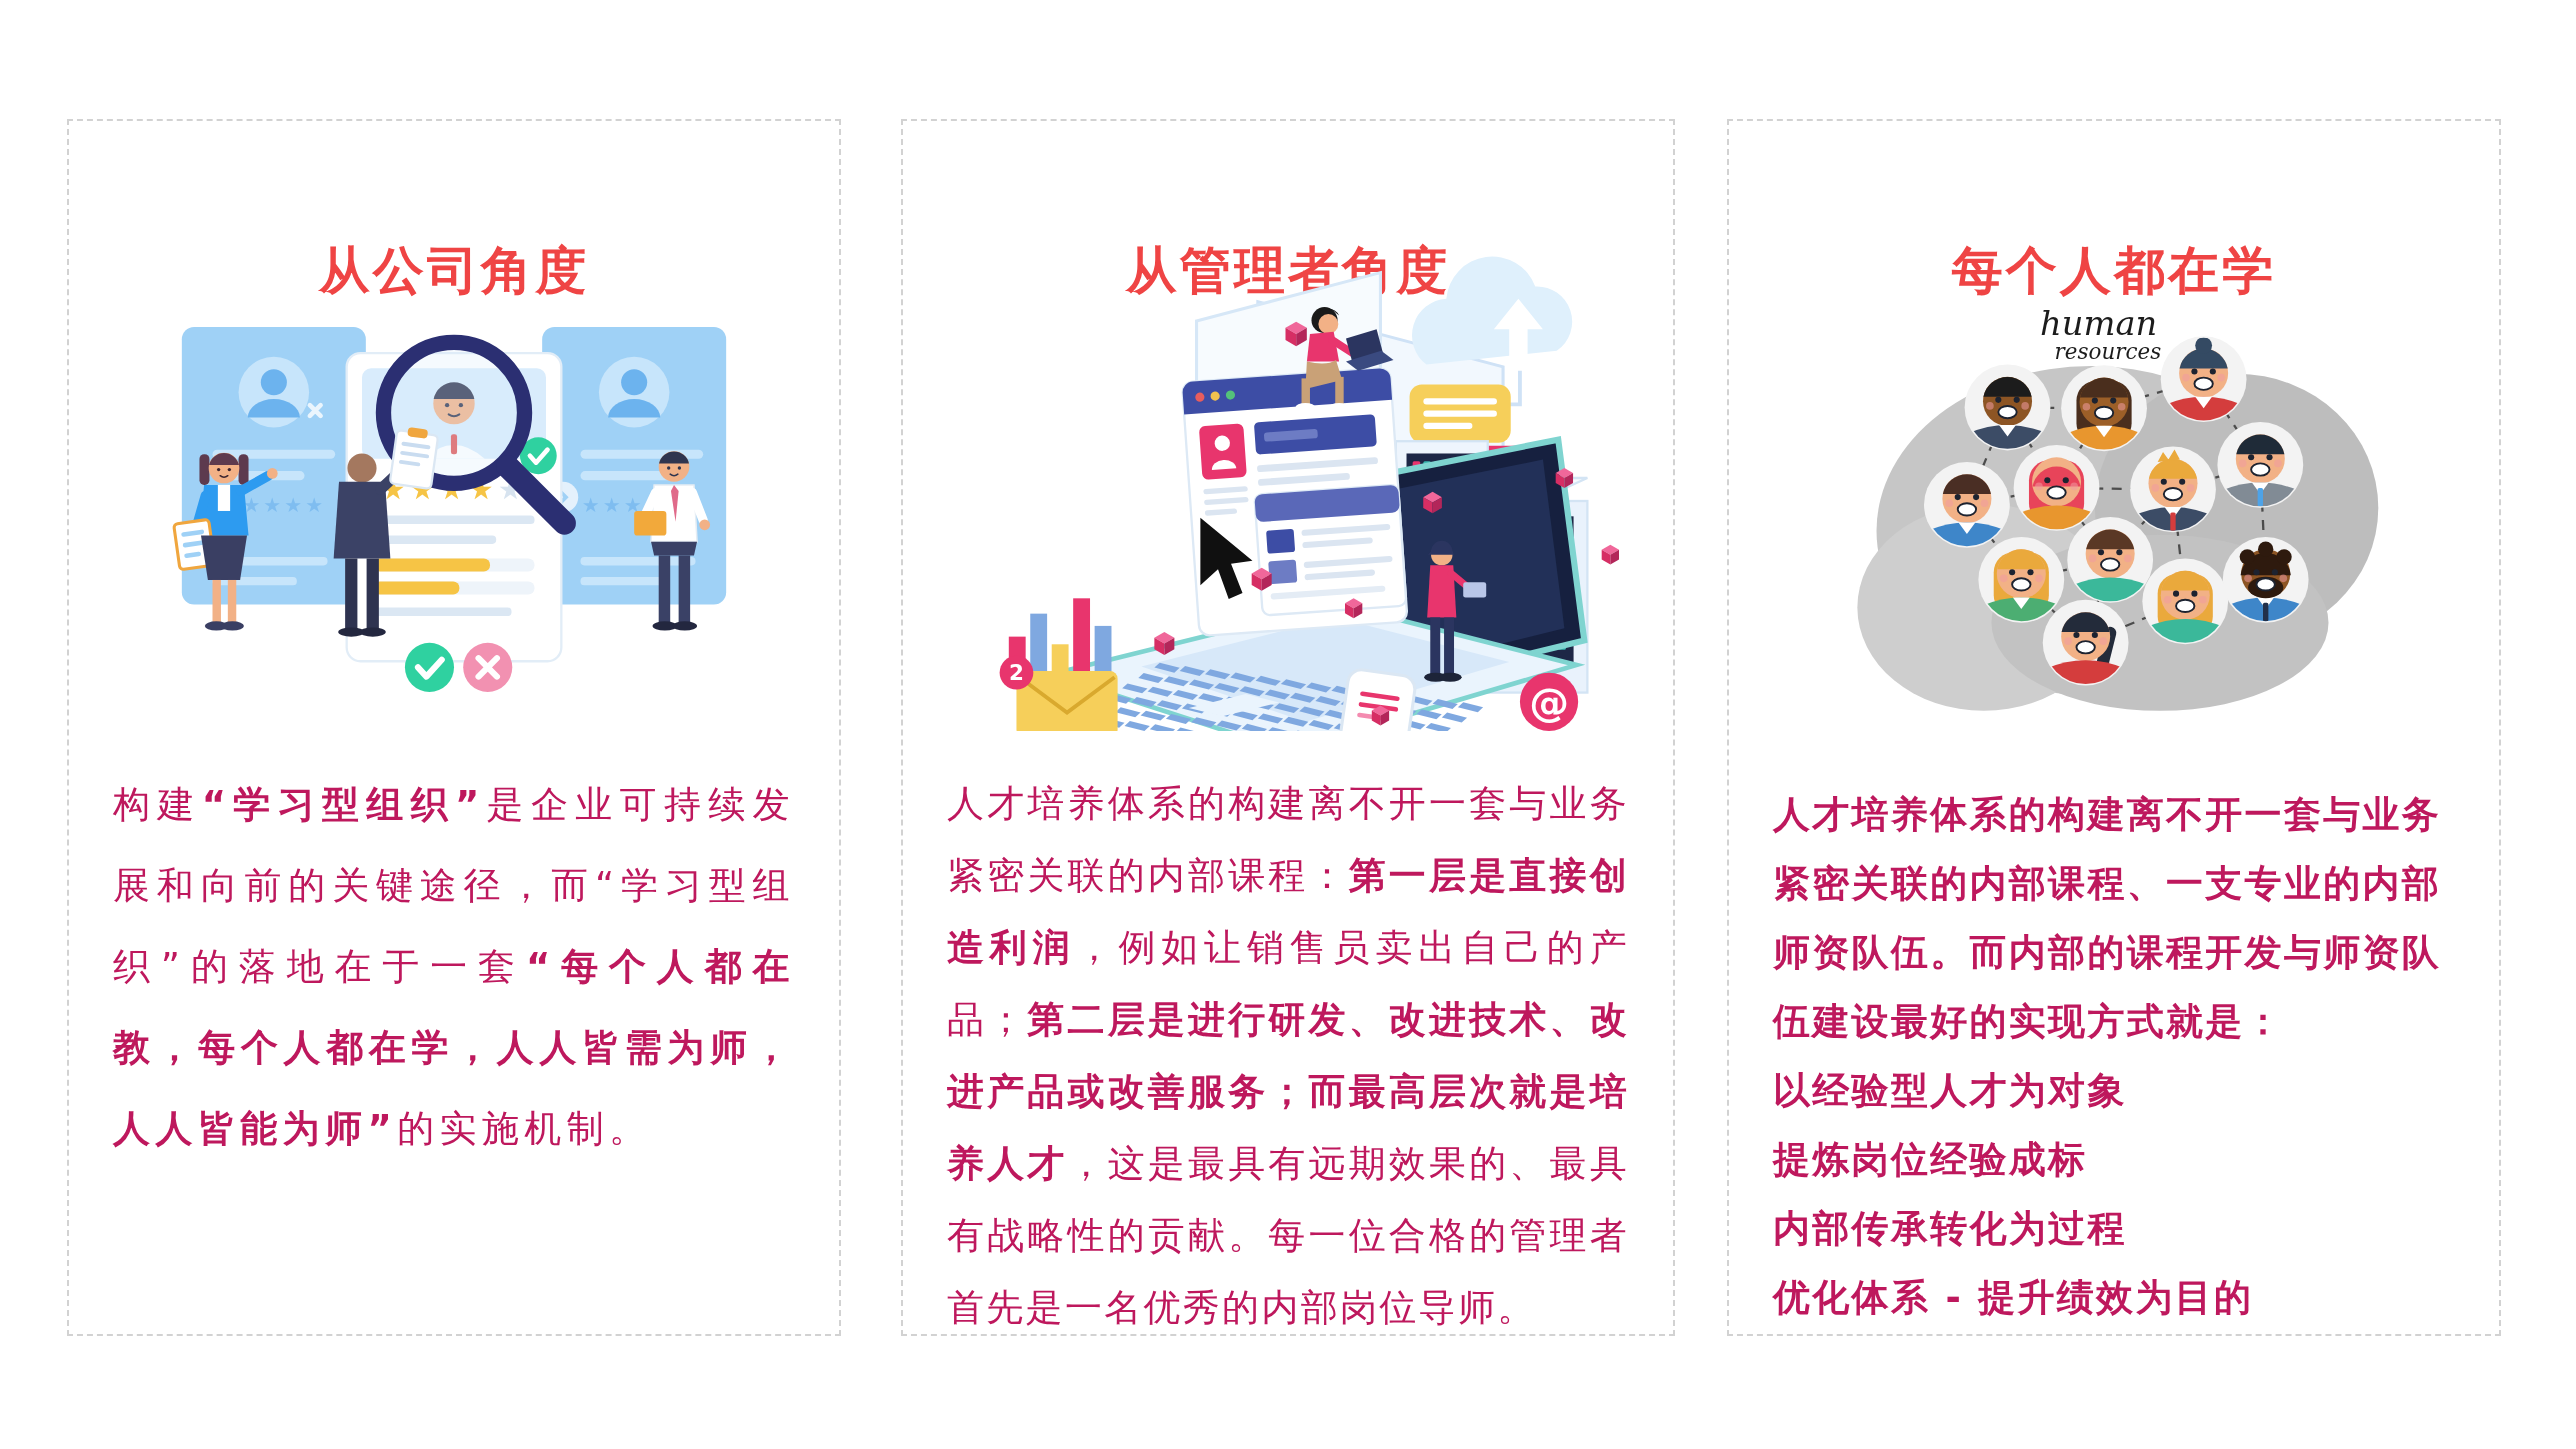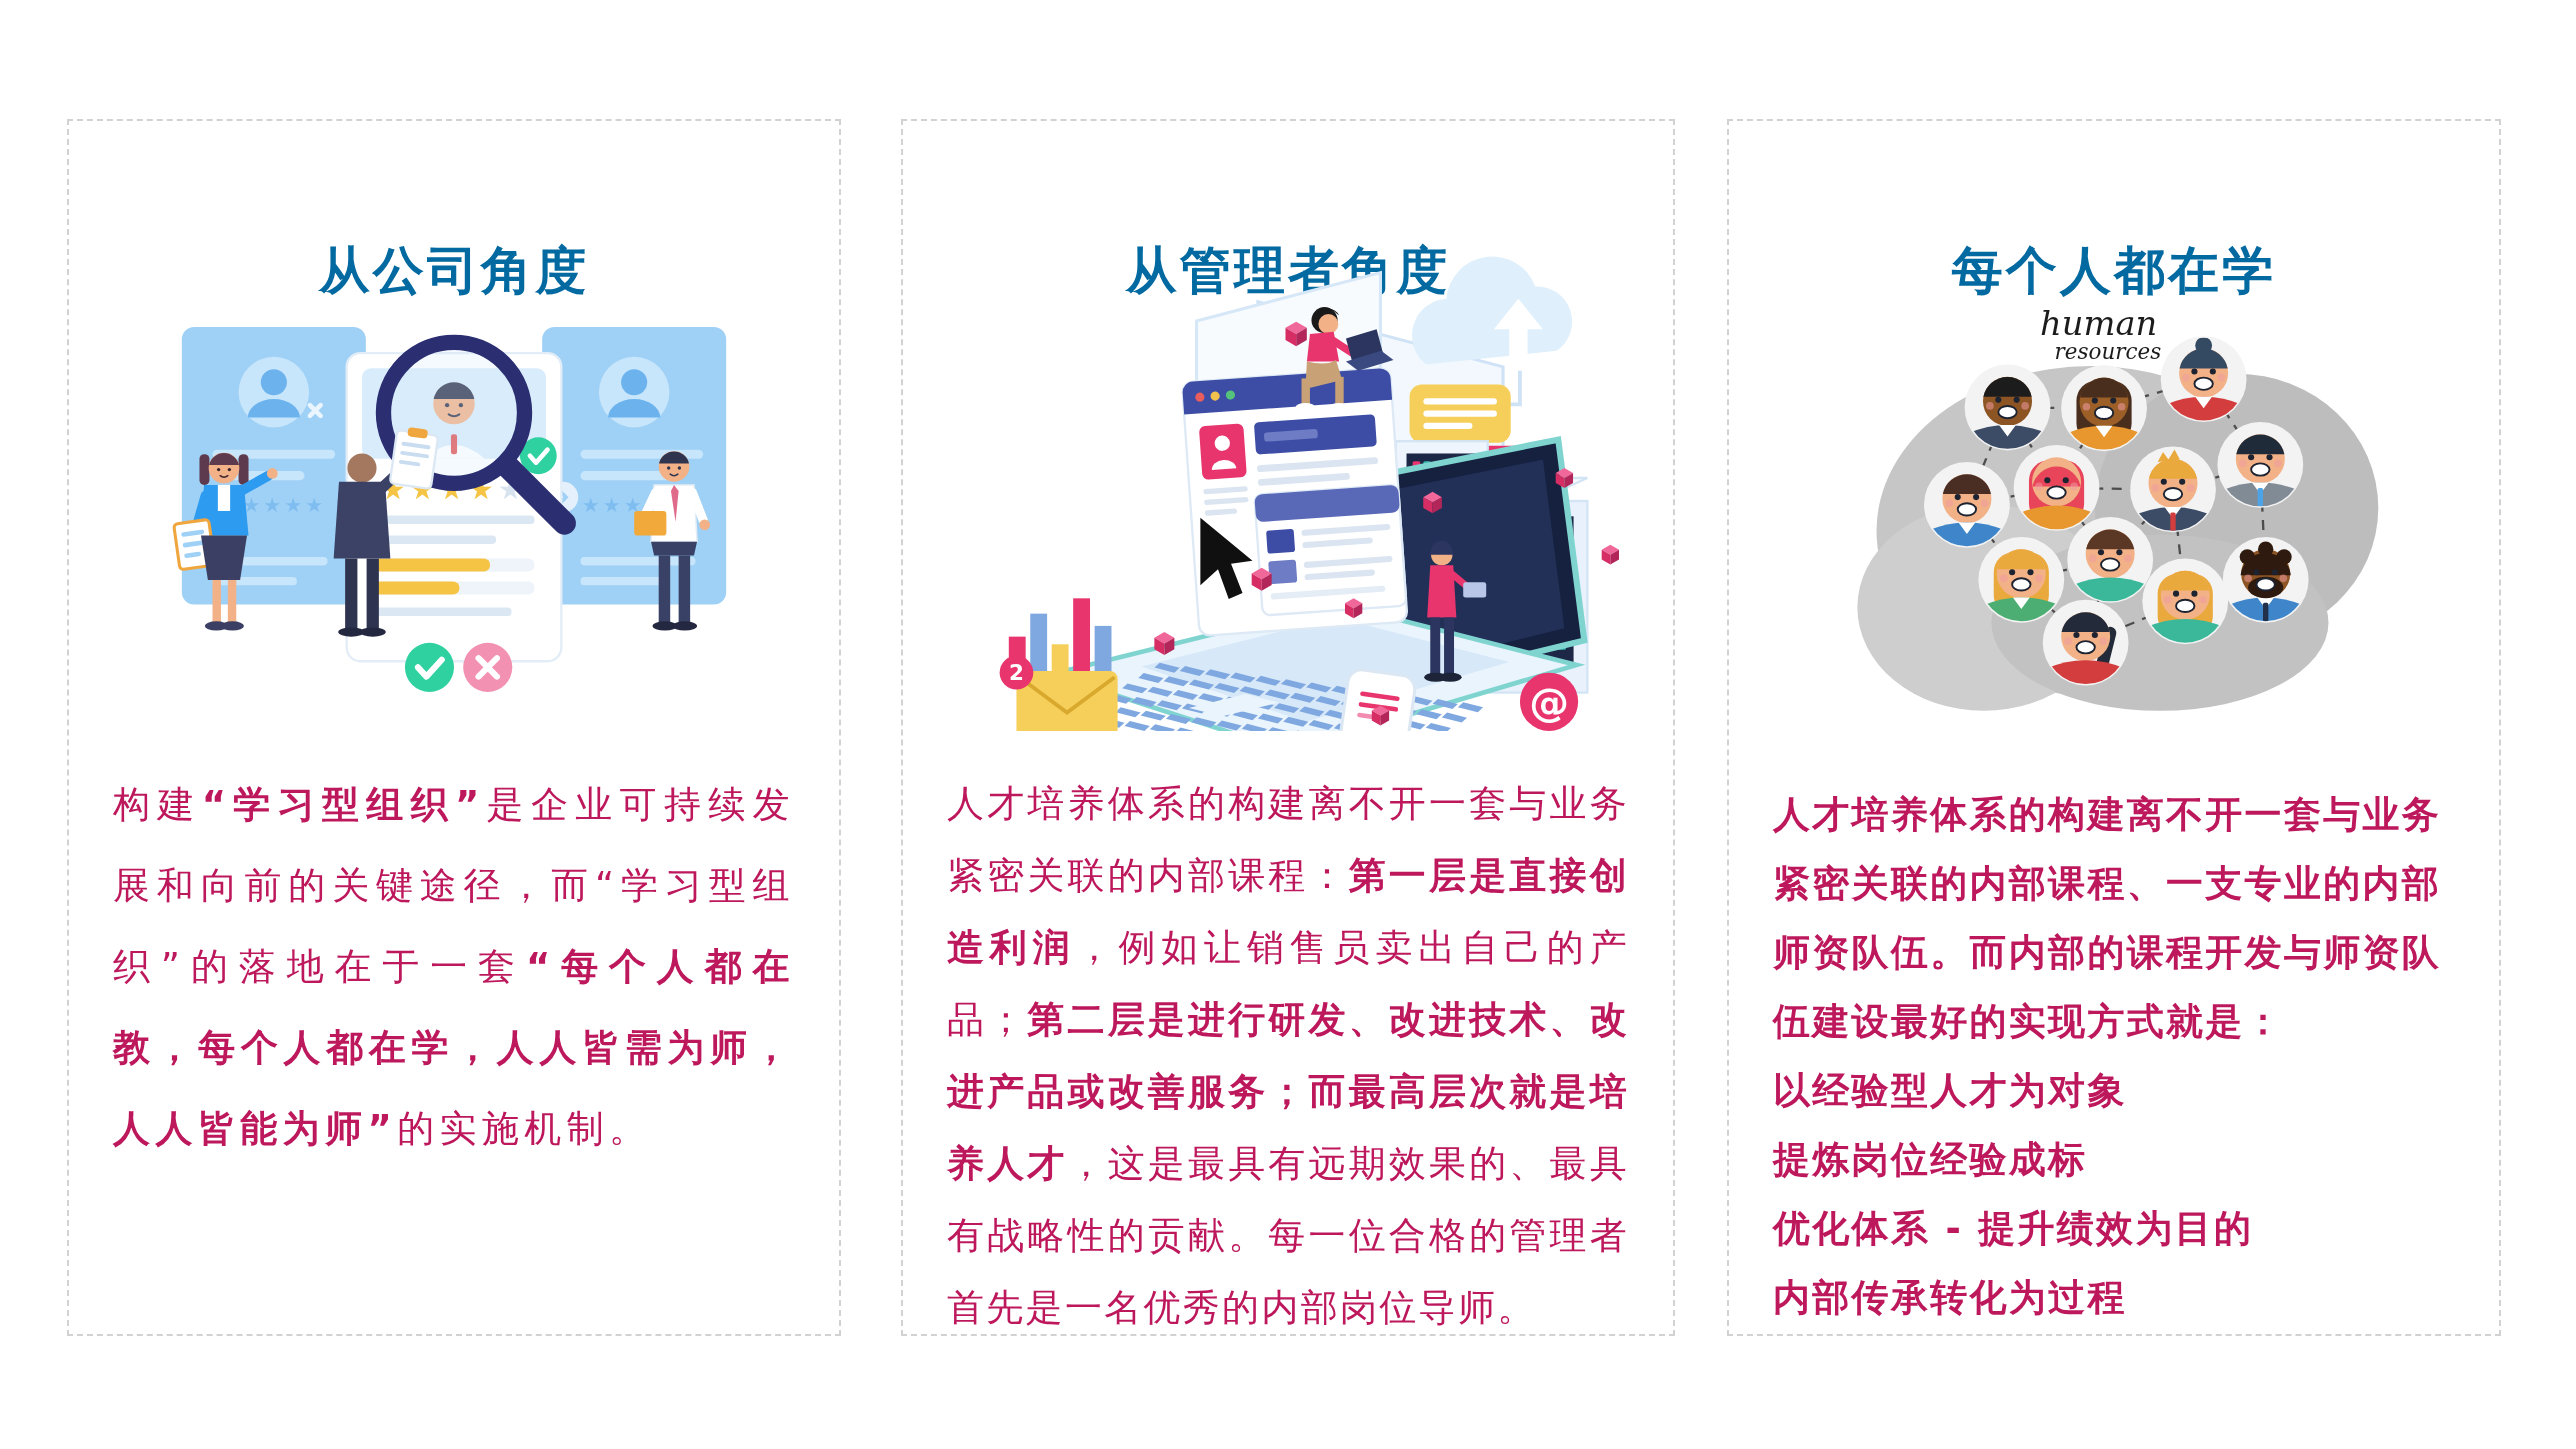--- a/index.html
+++ b/index.html
@@ -9,21 +9,21 @@
   }
   .panel{
     position:absolute;top:119px;width:774px;height:1217px;
     border:2.3px dashed #d2d2d2;box-sizing:border-box;background:#ffffff;
   }
   #panel-company{left:67px;}
   #panel-manager{left:901px;}
   #panel-hr{left:1727px;}
   .panel-title{
     position:absolute;top:74px;left:0;right:0;text-align:center;
-    font-size:51px;font-weight:700;color:#0369a1;letter-spacing:3.1px;
+    font-size:51px;font-weight:700;color:#ef4444;letter-spacing:3.1px;
   }
   .illustration{position:absolute;left:0;right:0;display:flex;justify-content:center;}
   #panel-company .illustration{top:192px;height:399px;}
   #panel-manager .illustration{top:127px;height:483px;}
   #panel-hr .illustration{top:180px;height:429px;}
   .panel-text{
     position:absolute;left:44px;right:44px;color:#be185d;
     font-size:37px;text-align:justify;
   }
   #panel-company .panel-text{top:606px;line-height:81px;letter-spacing:5.4px;}
@@ -774,18 +774,18 @@
           </clipPath>
         </defs>
       </svg>
   </div>
 
   <div class="panel-text">
     <span><span class="bseg">人才培养体系的构建离不开一套与业务紧密关联的内部课程、一支专业的内部师资队伍。而内部的课程开发与师资队伍建设最好的实现方式就是：</span></span>
     <div class="hr-list">
         <div class="line">以经验型人才为对象</div>
         <div class="line">提炼岗位经验成标</div>
+        <div class="line">内部传承转化为过程</div>
         <div class="line">优化体系 - 提升绩效为目的</div>
-        <div class="line">内部传承转化为过程</div>
       </div>
   </div>
 </section>
 
 
 </body></html>

